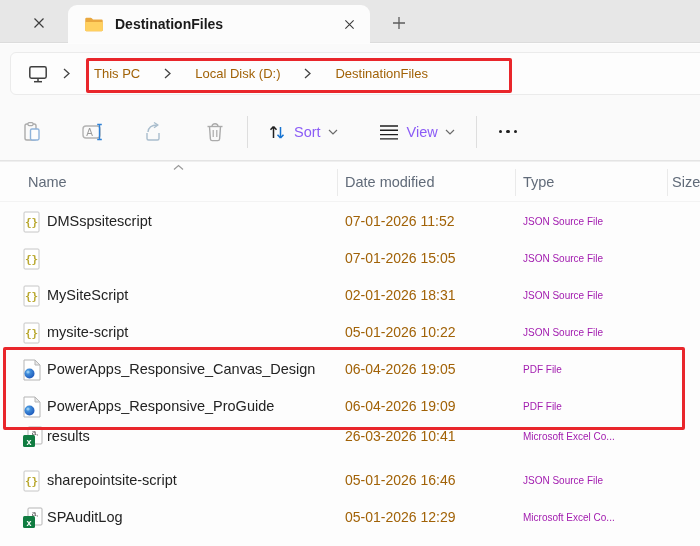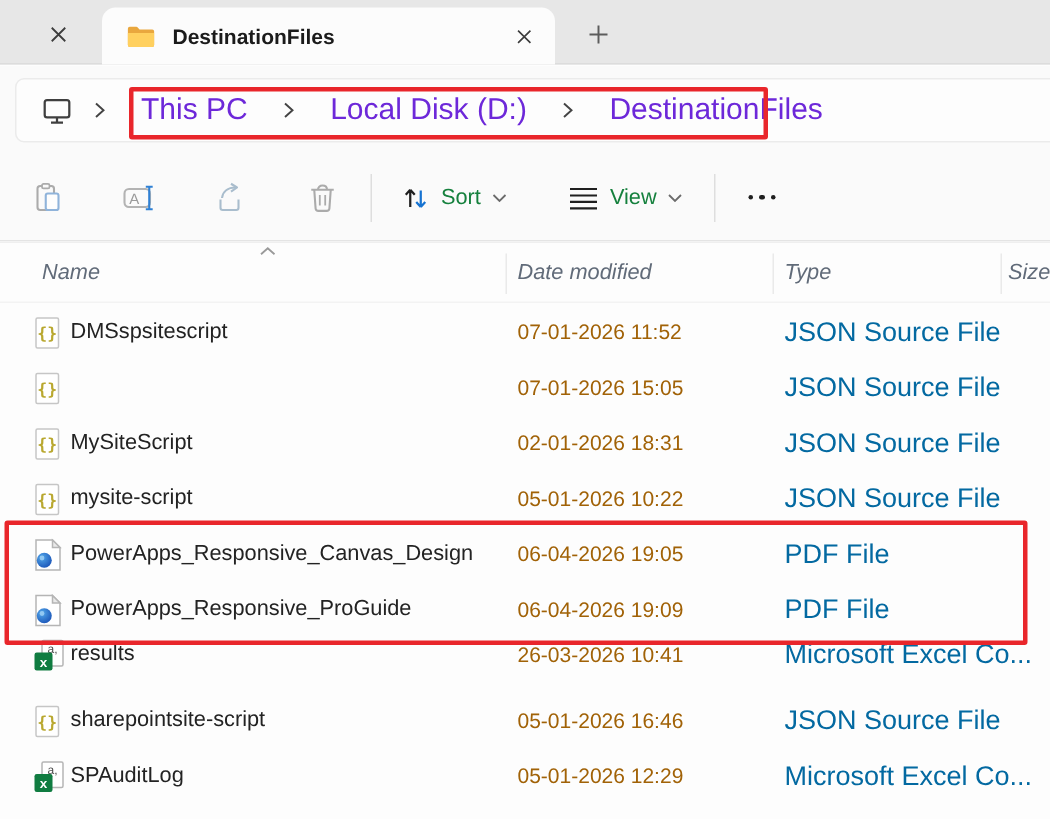--- a/index.html
+++ b/index.html
@@ -23,47 +23,47 @@
         border-radius:4px; cursor:pointer; }
   .newtab{ position:absolute; left:386px; top:12px; width:26px; height:22px;
         display:flex; align-items:center; justify-content:center; cursor:pointer; }
   
   .addressrow{ position:absolute; left:0; top:44px; width:700px; height:59px; background:#fafafa; }
   .addressbox{ position:absolute; left:10px; top:8px; width:700px; height:43px;
         background:#fdfdfd; border:1px solid #ebebeb; border-radius:6px;
         display:flex; align-items:center; }
   .addr-icon{ margin-left:16px; display:flex; align-items:center; }
   .crumb-chevron{ margin:0 14px; display:flex; align-items:center; }
-  .crumb{ font-size:20px; color:#6d28d9; padding:16px 10px; border-radius:4px; white-space:nowrap; cursor:pointer; }
+  .crumb{ font-size:13px; color:#a16207; padding:16px 10px; border-radius:4px; white-space:nowrap; cursor:pointer; }
   
   .toolbar{ position:absolute; left:0; top:103px; width:700px; height:58px; background:#fafafa;
         border-bottom:1px solid #e4e4e4; display:flex; align-items:center; }
   .tbtn{ width:40px; height:36px; display:flex; align-items:center; justify-content:center;
         border-radius:4px; cursor:pointer; }
   .tbtn.b1{ margin-left:12px; } .tbtn.sp{ margin-left:21px; }
   .tdivider{ width:1px; height:32px; background:#dedede; margin:0 10px 0 12px; }
   .tgroup{ display:flex; align-items:center; gap:7px; padding:6px 9px; border-radius:4px; cursor:pointer; }
-  .tgroup .lbl{ font-size:14.5px; color:#15803d; }
+  .tgroup .lbl{ font-size:14.5px; color:#8b5cf6; }
   .more{ letter-spacing:0; padding:0 12px; cursor:pointer; display:flex; gap:4px; }
   .more i{ width:3.5px; height:3.5px; border-radius:50%; background:#1f1f1f; display:block; }
   
   .listheader{ position:absolute; left:0; top:161px; width:700px; height:41px;
-        border-top:1px solid #efefef; border-bottom:1px solid #f3f3f3; background:#fdfdfd;font-style:italic; }
+        border-top:1px solid #efefef; border-bottom:1px solid #f3f3f3; background:#fdfdfd; }
   .hcell{ position:absolute; top:12px; font-size:14.5px; color:#616b79; white-space:nowrap; cursor:pointer; }
   .h-name{ left:28px; } .h-date{ left:345px; } .h-type{ left:523px; } .h-size{ left:672px; }
   .hdiv{ position:absolute; top:7px; width:1px; height:27px; background:#eaeaea; }
   .hd1{ left:337px; } .hd2{ left:515px; } .hd3{ left:667px; }
   .sortcaret{ position:absolute; left:173px; top:2px; }
   
   .filelist{ position:absolute; left:0; top:202px; width:596px; height:344px; background:#fdfdfd; }
   .row{ position:absolute; left:0; width:700px; height:37px; cursor:default; }
   .ficon{ position:absolute; left:22px; top:8px; width:20px; height:22px; }
   .fname{ position:absolute; left:47px; top:0; line-height:37px; font-size:14.5px; color:#232323; white-space:nowrap; }
   .fdate{ position:absolute; left:345px; top:0; line-height:37px; font-size:14px; color:#a16207; white-space:nowrap; }
-  .ftype{ position:absolute; left:523px; top:0; line-height:37px; font-size:18px; color:#0369a1; white-space:nowrap; }
+  .ftype{ position:absolute; left:523px; top:0; line-height:37px; font-size:10px; color:#a21caf; white-space:nowrap; }
   
   .redbox{ position:absolute; border:3px solid #e9262b; border-radius:2px; pointer-events:none; }
   .redbox.crumbbox{ left:86px; top:58px; width:426px; height:35px; }
   .redbox.filesbox{ left:3px; top:347px; width:682px; height:83px; }
   svg{ display:block; }
 </style>
 </head>
 <body>
 
 <div class="screen">

